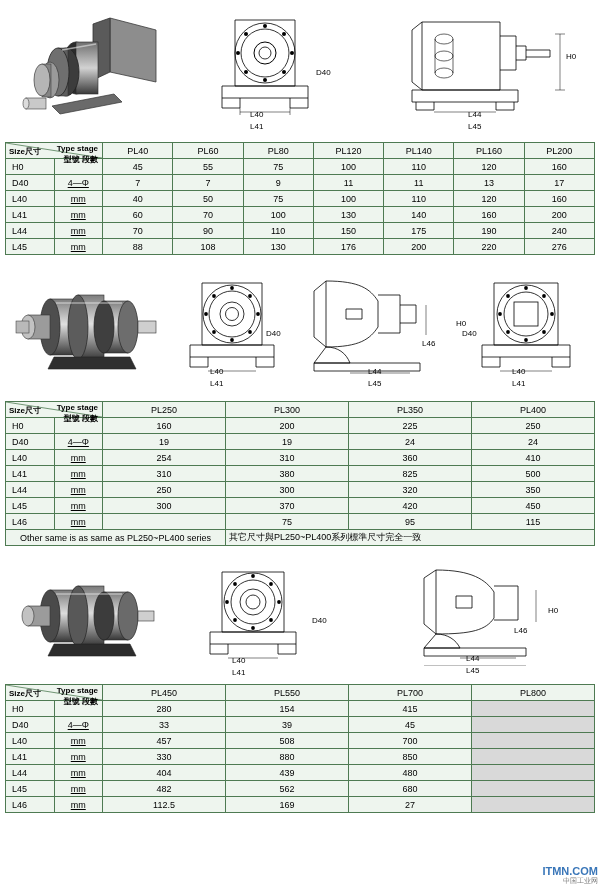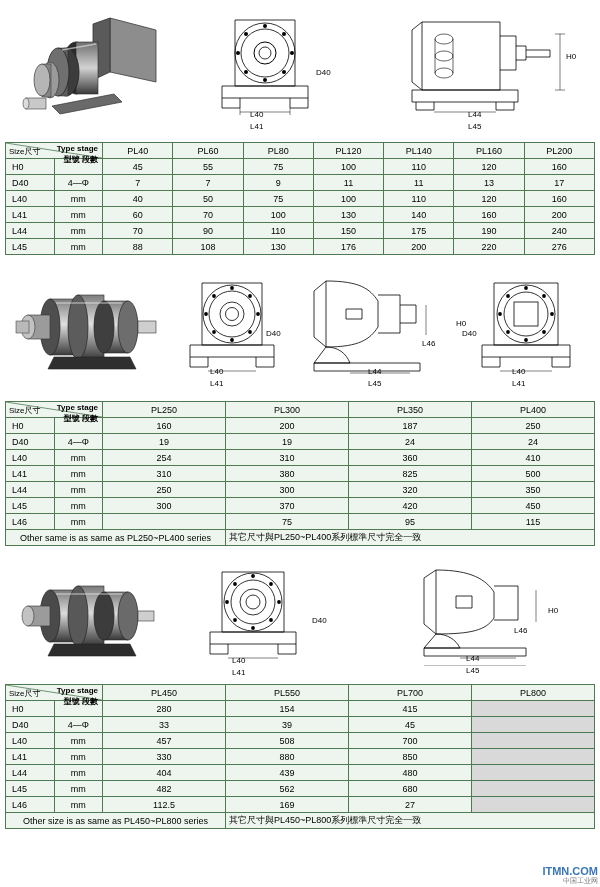--- a/index.html
+++ b/index.html
@@ -56,33 +56,34 @@
     color: #000;
   }
   table.spec td.lead {
     text-align: left;
     padding-left: 6px;
     width: 52px;
   }
   table.spec td.unit {
     width: 44px;
     text-align: center;
+    text-decoration: underline;
   }
   .corner {
     position: relative;
     height: 26px;
     padding: 0 !important;
     width: 96px;
   }
   .corner .tl {
     position: absolute;
     left: 3px;
     bottom: 1px;
     font-size: 8px;
-    font-weight: normal;
+    font-weight: bold;
   }
   .corner .br {
     position: absolute;
     right: 4px;
     top: 1px;
     font-size: 8px;
     font-weight: bold;
   }
   .corner .diag {
     position: absolute;
@@ -453,21 +454,21 @@
       <td>PL250</td>
       <td>PL300</td>
       <td>PL350</td>
       <td>PL400</td>
     </tr>
     <tr>
       <td class="lead">H0</td>
       <td class="unit"></td>
       <td>160</td>
       <td>200</td>
-      <td>187</td>
+      <td>225</td>
       <td>250</td>
     </tr>
     <tr>
       <td class="lead">D40</td>
       <td class="unit">4—Φ</td>
       <td>19</td>
       <td>19</td>
       <td>24</td>
       <td>24</td>
     </tr>
@@ -667,24 +668,20 @@
       <td class="blank"></td>
     </tr>
     <tr>
       <td class="lead">L46</td>
       <td class="unit">mm</td>
       <td>112.5</td>
       <td>169</td>
       <td>27</td>
       <td class="blank"></td>
     </tr>
-    <tr class="note">
-      <td colspan="3">Other size is as same as PL450~PL800 series</td>
-      <td class="cn" colspan="3">其它尺寸與PL450~PL800系列標準尺寸完全一致</td>
-    </tr>
   </tbody>
     </table>
 </div>
 
 <div class="watermark">
   <span>ITMN.COM</span>
   <small>中国工业网</small>
 </div>
 
 </body></html>

